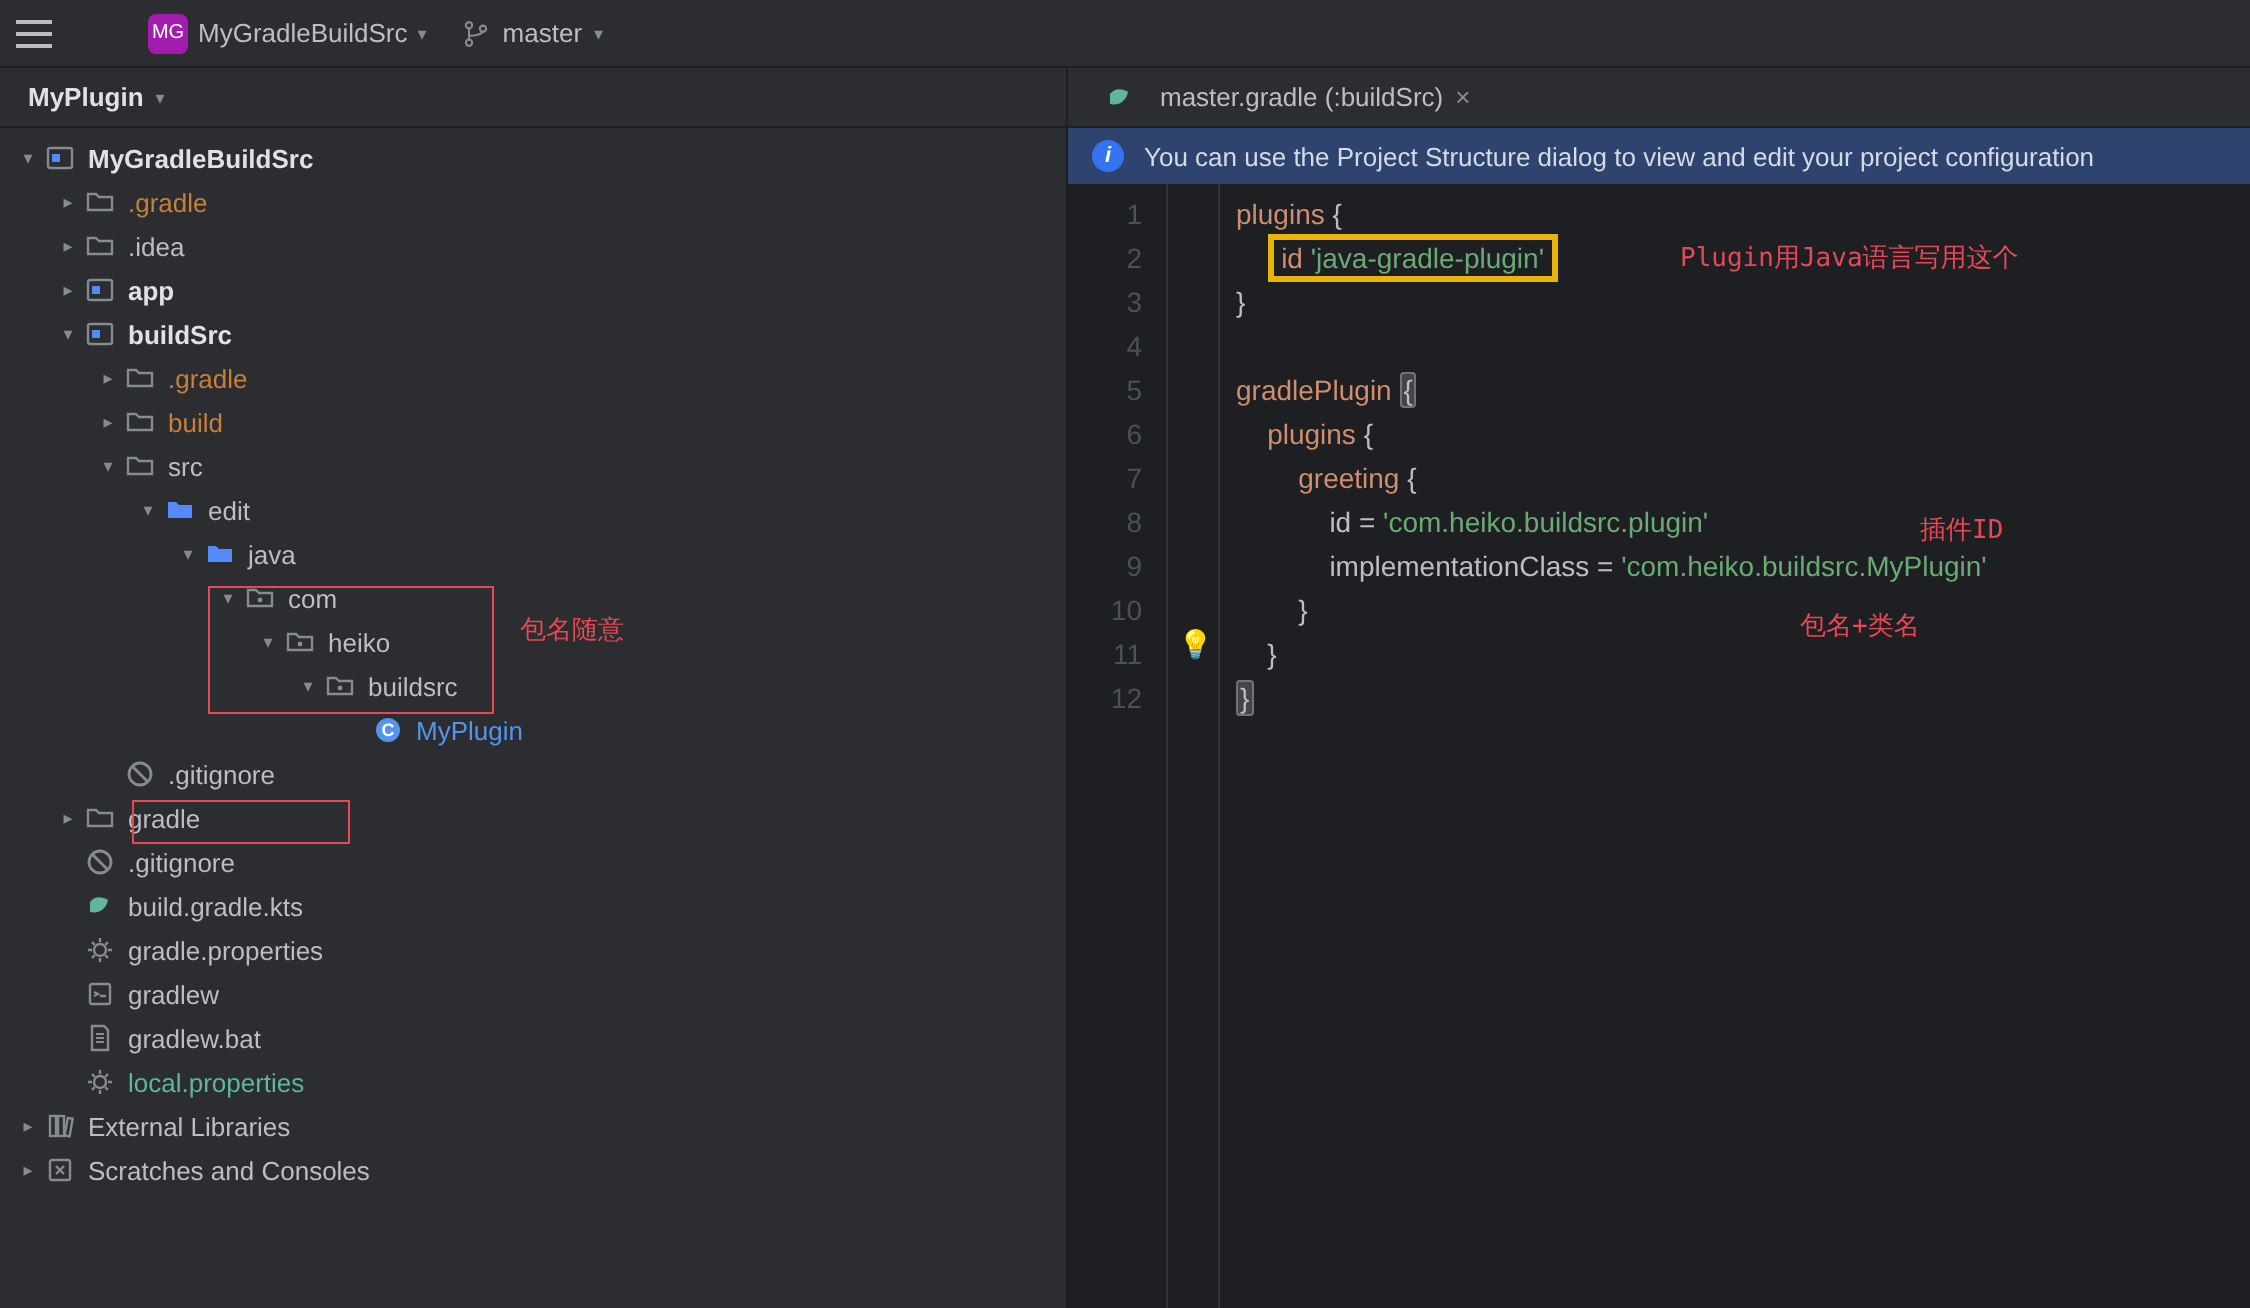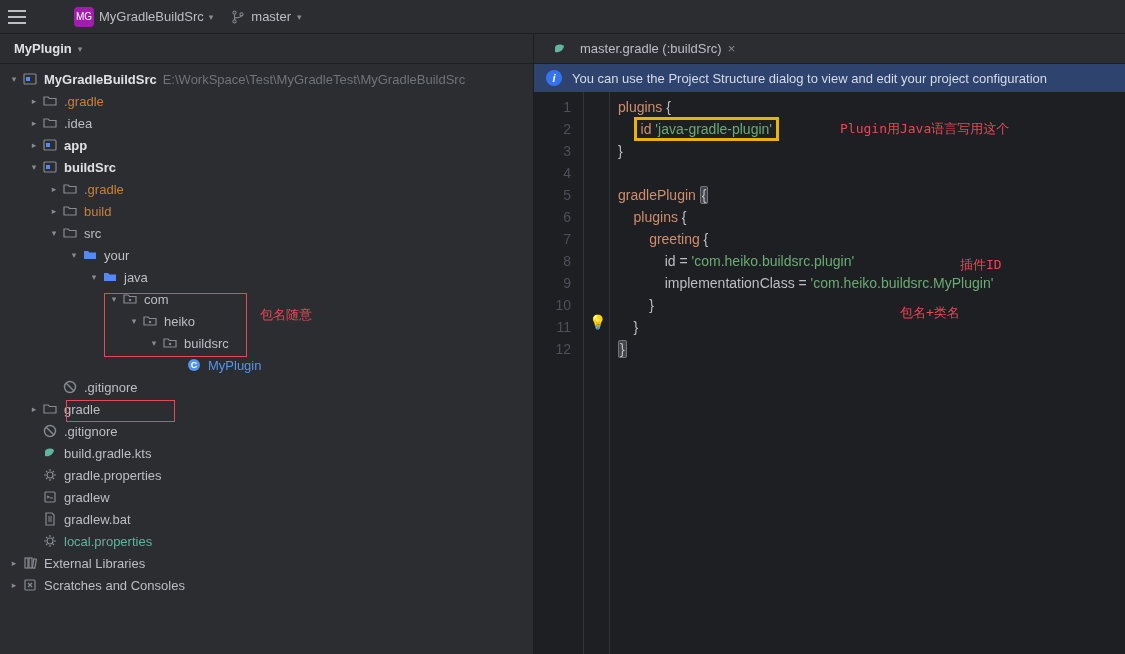--- a/index.html
+++ b/index.html
@@ -104,21 +104,20 @@
 
       <div class="tree-row" style="padding-left:6px;">
         <span class="tw">▾</span>
         <span class="ic">
             <svg width="14" height="14" viewBox="0 0 14 14">
               <rect x="1" y="2" width="12" height="10" rx="1" class="stroke-grey" stroke-width="1.2"></rect>
               <rect x="3" y="5" width="4" height="4" class="fill-blue"></rect>
             </svg>
           </span>
         <span class="lbl bold">MyGradleBuildSrc</span>
-        <span class="path">E:\WorkSpace\Test\MyGradleTest\MyGradleBuildSrc</span>
       </div>
 
       <div class="tree-row" style="padding-left:26px;">
         <span class="tw">▸</span>
         <span class="ic">
             <svg width="14" height="14" viewBox="0 0 14 14">
               <path d="M1 3h4l1.5 1.5H13V11H1z" class="stroke-grey" stroke-width="1.2"></path>
             </svg>
           </span>
         <span class="lbl orange">.gradle</span>
@@ -180,21 +179,21 @@
           </span>
         <span class="lbl">src</span>
       </div>
       <div class="tree-row" style="padding-left:66px;">
         <span class="tw">▾</span>
         <span class="ic">
             <svg width="14" height="14" viewBox="0 0 14 14">
               <path d="M1 3h4l1.5 1.5H13V11H1z" class="fill-blue"></path>
             </svg>
           </span>
-        <span class="lbl">your</span>
+        <span class="lbl">edit</span>
       </div>
       <div class="tree-row" style="padding-left:86px;">
         <span class="tw">▾</span>
         <span class="ic">
             <svg width="14" height="14" viewBox="0 0 14 14">
               <path d="M1 3h4l1.5 1.5H13V11H1z" class="fill-blue"></path>
             </svg>
           </span>
         <span class="lbl">java</span>
       </div>

